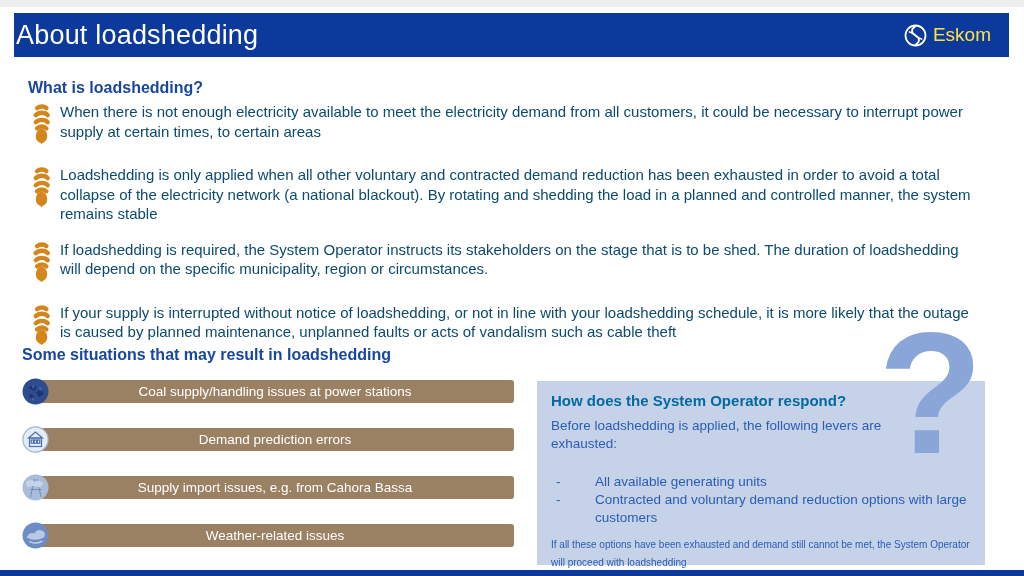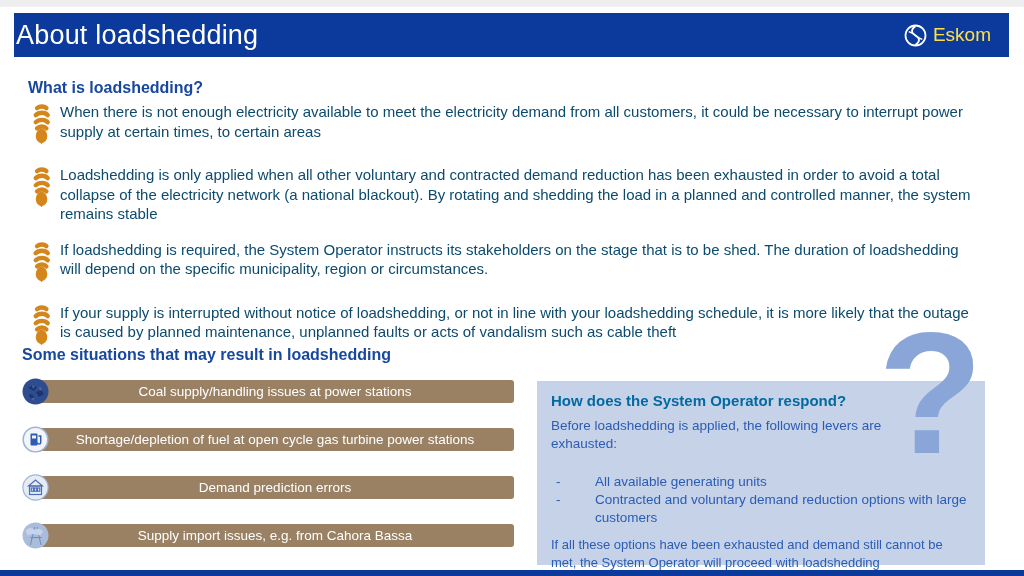--- a/index.html
+++ b/index.html
@@ -39,21 +39,21 @@
 
   .op-box{
     position:absolute;left:515px;top:1px;width:448px;height:184px;
     background:#c5d2e8;padding:10px 14px;box-sizing:border-box;
   }
   .op-heading{font-size:15px;font-weight:bold;color:#0369a1;margin:1px 0 8px 0;}
   .op-intro{font-size:13.5px;color:#2b5cb5;line-height:18px;max-width:380px;margin-bottom:20px;}
   .lever-row{display:flex;font-size:13.5px;color:#2b5cb5;line-height:18px;}
   .lever-dash{flex:0 0 44px;padding-left:5px;box-sizing:border-box;}
   .lever-text{flex:1;}
-  .op-conclusion{margin-top:9px;font-size:13px;color:#2b5cb5;line-height:18px;}
+  .op-conclusion{margin-top:9px;font-size:10px;color:#2b5cb5;line-height:18px;}
   .qmark{
     position:absolute;top:-56px;right:2px;z-index:3;
     font-size:172px;line-height:0.8;font-weight:bold;color:#8aa5d8;
   }
 </style>
 </head>
 <body>
 
 <div class="top-strip"></div>
 
@@ -146,31 +146,20 @@
       <span class="sit-icon">
         <svg viewBox="0 0 27 27" width="27" height="27">
           <circle cx="13.5" cy="13.5" r="13" fill="#2e4d8f"></circle>
           <path fill="#1d356b" d="M6 10 l5 -3 4 2 -3 4z M14 14 l5 -2 3 4 -5 3z M7 16 l4 1 1 4 -4 -1z"></path>
           <path fill="#4a69a8" d="M10 7 l3 1 -2 3z M16 9 l4 1 -1 3z M9 20 l3 0 0 3z"></path>
         </svg>
       </span>
       <div class="sit-bar">Coal supply/handling issues at power stations</div>
     </div>
 
-    <div class="sit-row">
-      <span class="sit-icon">
-        <svg viewBox="0 0 27 27" width="27" height="27">
-          <circle cx="13.5" cy="13.5" r="12.3" fill="#f2f5fa" stroke="#9fb4d8" stroke-width="1.6"></circle>
-          <rect x="8.5" y="7.5" width="7" height="12" rx="1" fill="#2e5cb0"></rect>
-          <rect x="10" y="9.5" width="4" height="3" fill="#f2f5fa"></rect>
-          <path d="M16.5 10 h2.2 v6.5 a1.6 1.6 0 0 1 -3.2 0" fill="none" stroke="#2e5cb0" stroke-width="1.5"></path>
-        </svg>
-      </span>
-      <div class="sit-bar">Shortage/depletion of fuel at open cycle gas turbine power stations</div>
-    </div>
 
 
     <div class="sit-row">
       <span class="sit-icon">
         <svg viewBox="0 0 27 27" width="27" height="27">
           <circle cx="13.5" cy="13.5" r="12.6" fill="#e6ecf6" stroke="#9fb4d8" stroke-width="1.2"></circle>
           <g stroke="#4d6fb4" stroke-width="1.2" fill="none">
             <path d="M6.5 12 L13.5 6 L20.5 12 Z"></path>
             <rect x="7.5" y="12" width="12" height="8.5"></rect>
             <rect x="9.2" y="14" width="2.4" height="3.2"></rect>

